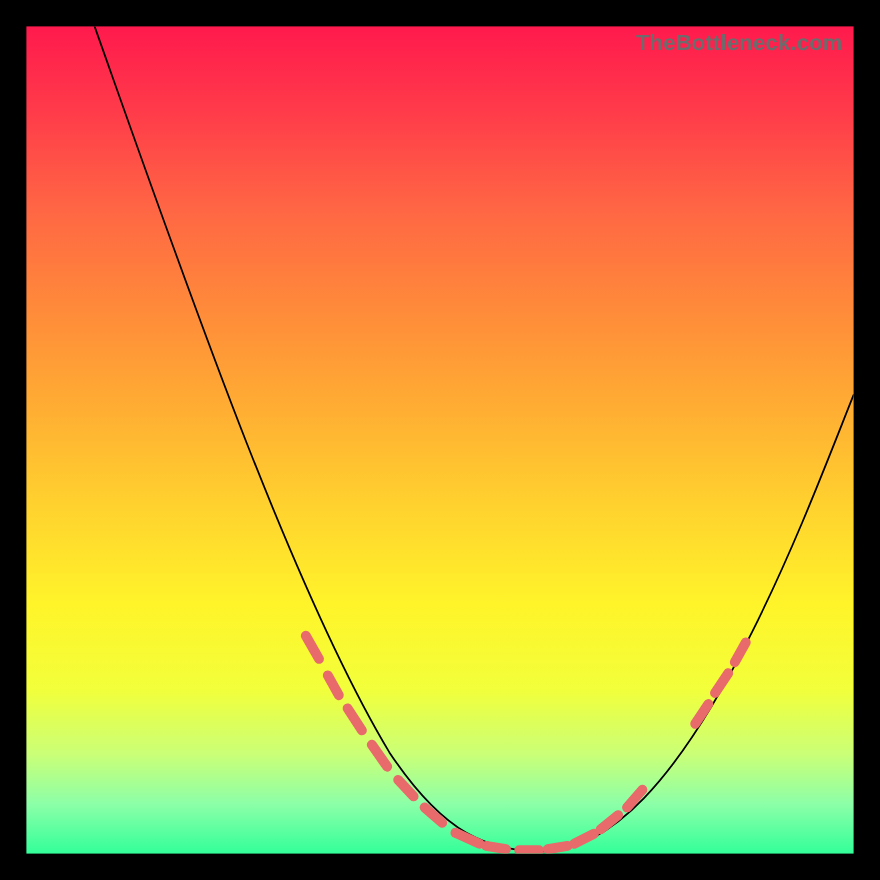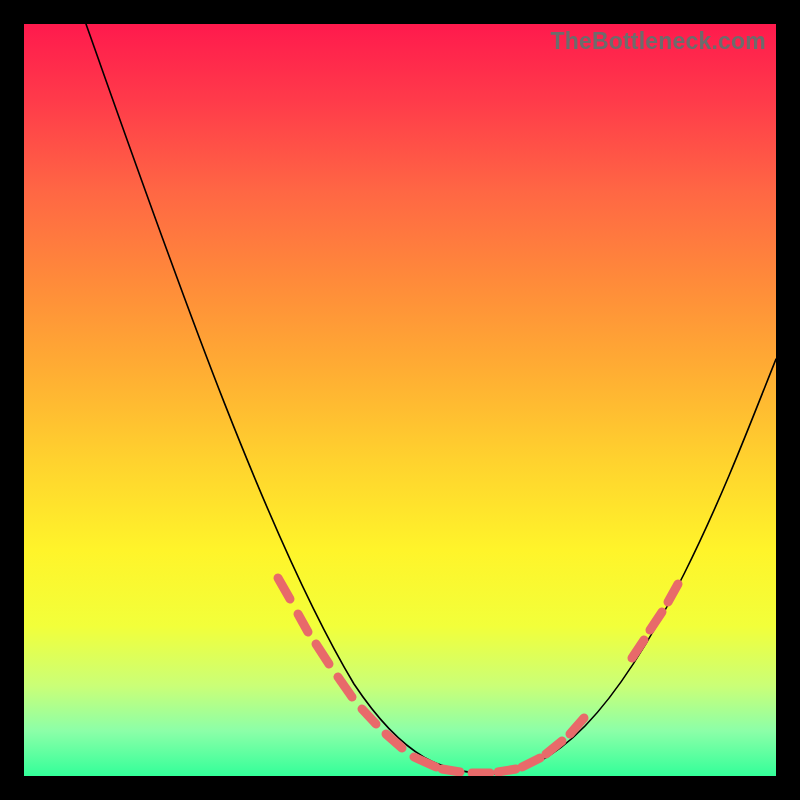--- a/index.html
+++ b/index.html
@@ -27,21 +27,21 @@
       #fff42a 70%,
       #f2ff3a 80%,
       #caff77 88%,
       #8cffa8 94%,
       #33ff99 100%);
   }
   .attribution {
     position: absolute;
     top: 4px;
     right: 10px;
-    font-size: 23px;
+    font-size: 20px;
     font-weight: 600;
     color: #6c6c6c;
     letter-spacing: 0.2px;
     user-select: none;
     margin-left: 44px;
   }
   svg.curve {
     position: absolute;
     left: 0;
     top: 0;

